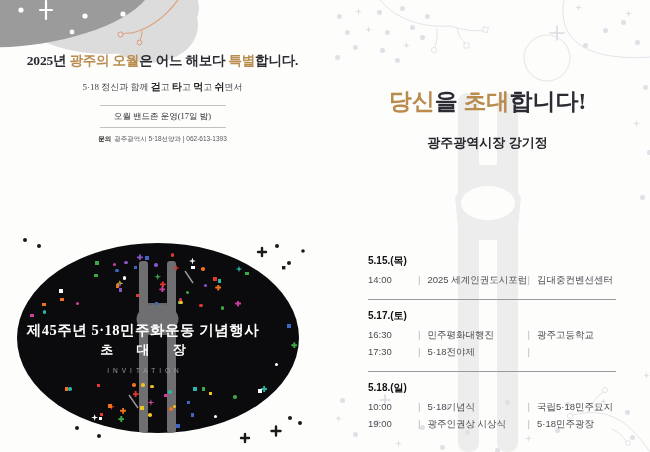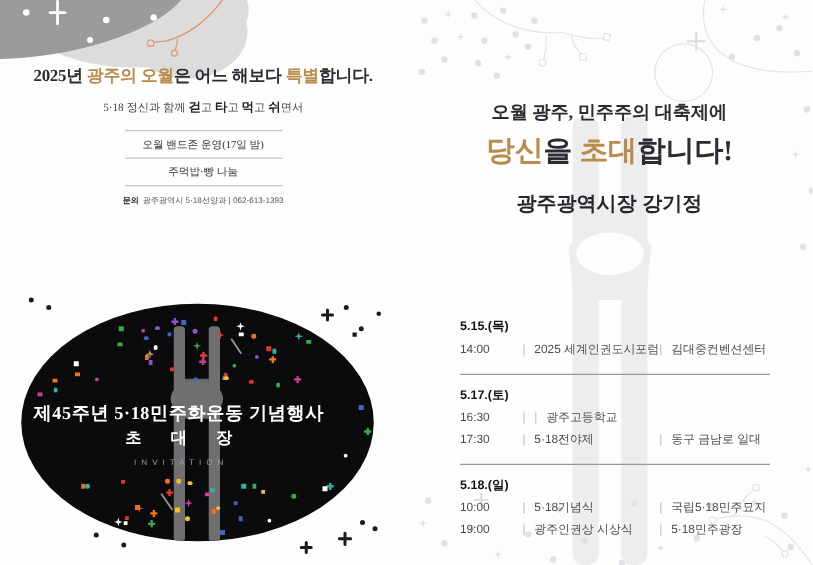--- a/index.html
+++ b/index.html
@@ -42,21 +42,21 @@
   .cf-plus{width:6px;height:6px;clip-path:polygon(34% 0,66% 0,66% 34%,100% 34%,100% 66%,66% 66%,66% 100%,34% 100%,34% 66%,0 66%,0 34%,34% 34%);}
   .cf-star{width:7px;height:7px;clip-path:polygon(50% 0,61% 39%,100% 50%,61% 61%,50% 100%,39% 61%,0 50%,39% 39%);}
 
   
   .rp-head{position:absolute;top:80px;left:0;width:325px;text-align:center;z-index:2;}
   .r-lead{margin:0;font-family:"Liberation Serif",serif;font-weight:bold;
           font-size:14.5px;color:var(--ink);}
   .r-title{margin:6px 0 0 0;font-family:"Liberation Serif",serif;font-weight:bold;
            font-size:23px;color:var(--ink);}
   .r-title .gold{color:var(--gold);}
-  .r-sign{margin:17px 0 0 0;font-size:16px;font-weight:bold;color:#26262c;}
+  .r-sign{margin:17px 0 0 0;font-size:13px;font-weight:bold;color:#26262c;}
 
   .schedule{position:absolute;top:254px;left:43px;width:248px;z-index:2;}
   .sch-day{font-size:10px;font-weight:bold;color:#111;margin-bottom:3px;}
   .sch-row{display:flex;align-items:baseline;font-size:9.5px;color:#4c4c52;
            line-height:17.5px;}
   .sch-row .t{width:50px;flex:none;}
   .sch-row .sep{color:#b9b9bf;margin-right:7px;flex:none;}
   .sch-row .e{width:100px;flex:none;}
   .sch-row .p{flex:1;}
   .sch-div{border-top:1px solid #98989e;margin:10px 0 9px 0;}
@@ -90,21 +90,20 @@
       <path d="M42 31 C42 35 41 38 40 40" fill="none" stroke="#dd9b72" stroke-width="1"></path>
       <circle cx="39.5" cy="42.5" r="2.4" fill="none" stroke="#dd9b72" stroke-width="1"></circle>
     </svg>
 
     <div class="intro">
       <h1 class="l-title"><span>2025년 </span><span class="gold">광주의 오월</span><span>은 어느 해보다 </span><span class="gold">특별</span><span>합니다.</span></h1>
       <p class="l-sub"><span><span>5·18 정신과 함께 </span><span class="em">걷</span><span>고 </span><span class="em">타</span><span>고 </span><span class="em">먹</span><span>고 </span><span class="em">쉬</span><span>면서</span></span><br>
         </p>
       <ul class="offers">
           <li>오월 밴드존 운영(17일 밤)</li>
-          <li>주먹밥·빵 나눔</li>
         </ul>
       <p class="contact"><b>문의</b><span>광주광역시 5·18선양과  |  062-613-1393</span></p>
     </div>
 
     <div class="oval">
       <svg class="abs" style="left:0;top:0;" width="282" height="190" viewBox="0 0 282 190">
         <g fill="#6f6f72">
           <rect x="122" y="18" width="9" height="172" rx="3"></rect>
           <rect x="150" y="18" width="9" height="172" rx="3"></rect>
           <ellipse cx="140.5" cy="76" rx="21" ry="15"></ellipse>
@@ -294,21 +293,20 @@
         <div class="deco-sp d-dot" style="left: 140px; top: 430px; width: 4.5px; height: 4.5px;"></div>
         <div class="deco-sp d-dot" style="left: 170px; top: 448px; width: 4.5px; height: 4.5px;"></div>
         <div class="deco-sp d-star" style="left: 200px; top: 435px; width: 7px; height: 7px;"></div>
         <div class="deco-sp d-dot" style="left: 230px; top: 428px; width: 4.5px; height: 4.5px;"></div>
         <div class="deco-sp d-dot" style="left: 305px; top: 435px; width: 4.5px; height: 4.5px;"></div>
         <div class="deco-sp d-dot" style="left: 300px; top: 410px; width: 4.5px; height: 4.5px;"></div>
         <div class="deco-sp d-star" style="left: 318px; top: 372px; width: 7px; height: 7px;"></div>
       </div>
 
     <div class="rp-head">
-      <p class="r-lead">오월 광주, 민주주의 대축제에</p>
       <h2 class="r-title"><span class="gold">당신</span><span>을 </span><span class="gold">초대</span><span>합니다!</span></h2>
       <p class="r-sign">광주광역시장 강기정</p>
     </div>
 
     <div class="schedule">
         <div class="sch-group">
           <div class="sch-day">5.15.(목)</div>
           <div class="sch-row">
             <span class="t">14:00</span>
             <span class="sep">|</span>
@@ -316,29 +314,29 @@
             <span class="sep">|</span>
             <span class="p">김대중컨벤션센터</span>
           </div>
         </div>
         <div class="sch-div"></div>
         <div class="sch-group">
           <div class="sch-day">5.17.(토)</div>
           <div class="sch-row">
             <span class="t">16:30</span>
             <span class="sep">|</span>
+            <span class="e">민주평화대행진</span>
             <span class="sep">|</span>
             <span class="p">광주고등학교</span>
           </div>
           <div class="sch-row">
             <span class="t">17:30</span>
             <span class="sep">|</span>
             <span class="e">5·18전야제</span>
             <span class="sep">|</span>
-            <span class="p">동구 금남로 일대</span>
           </div>
         </div>
         <div class="sch-div"></div>
         <div class="sch-group">
           <div class="sch-day">5.18.(일)</div>
           <div class="sch-row">
             <span class="t">10:00</span>
             <span class="sep">|</span>
             <span class="e">5·18기념식</span>
             <span class="sep">|</span>

